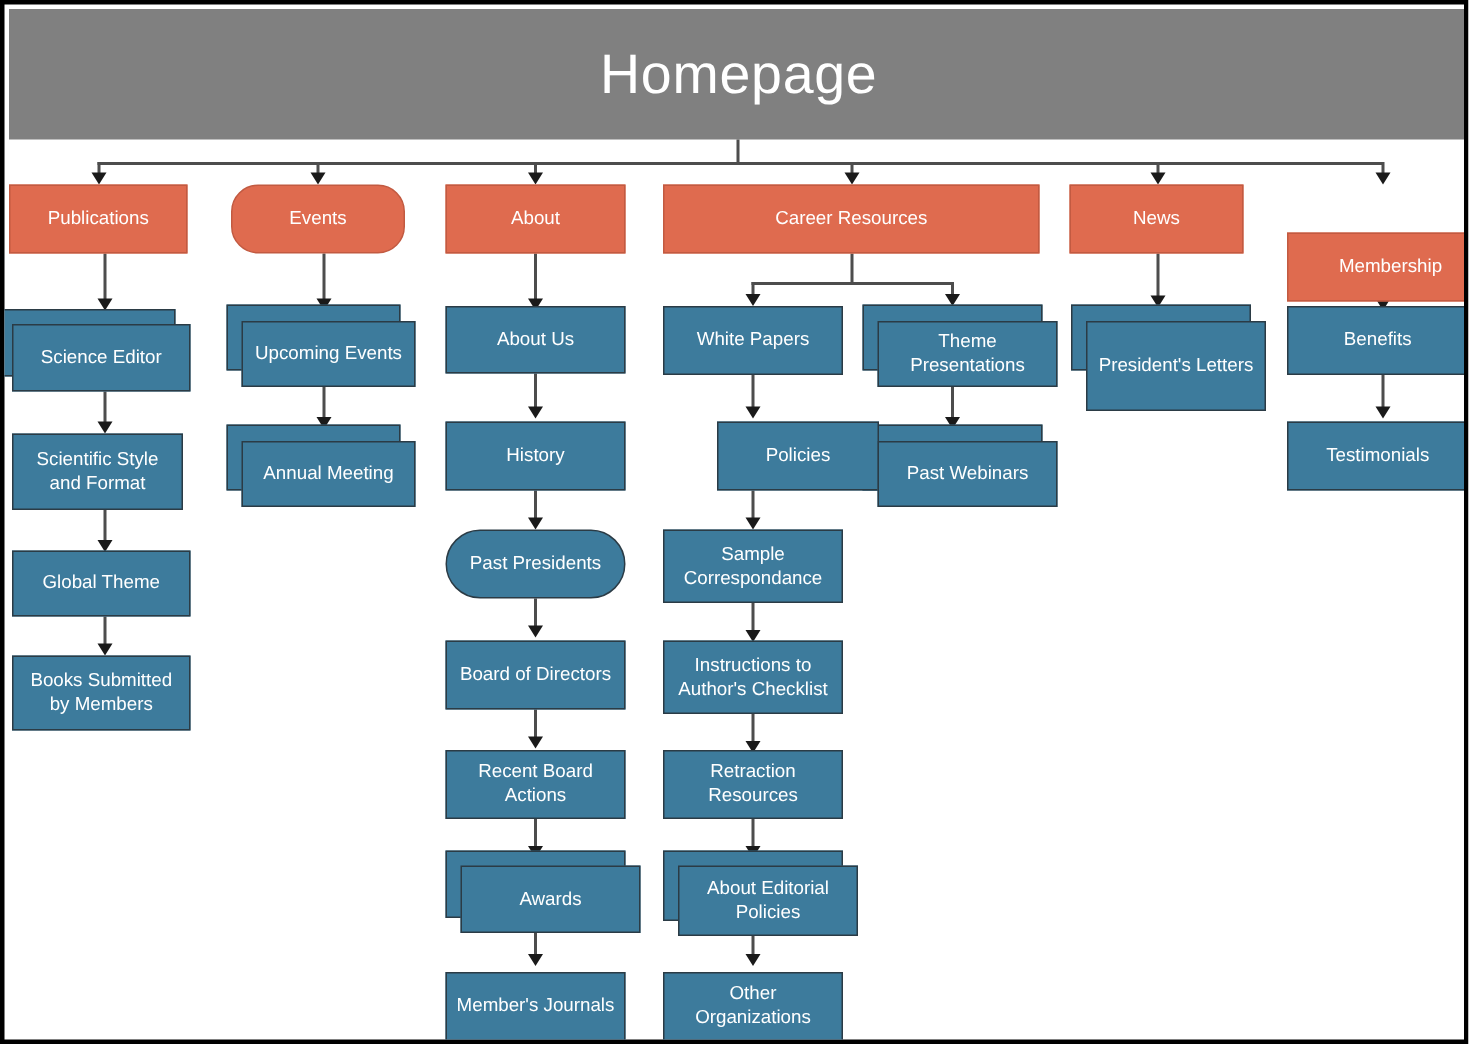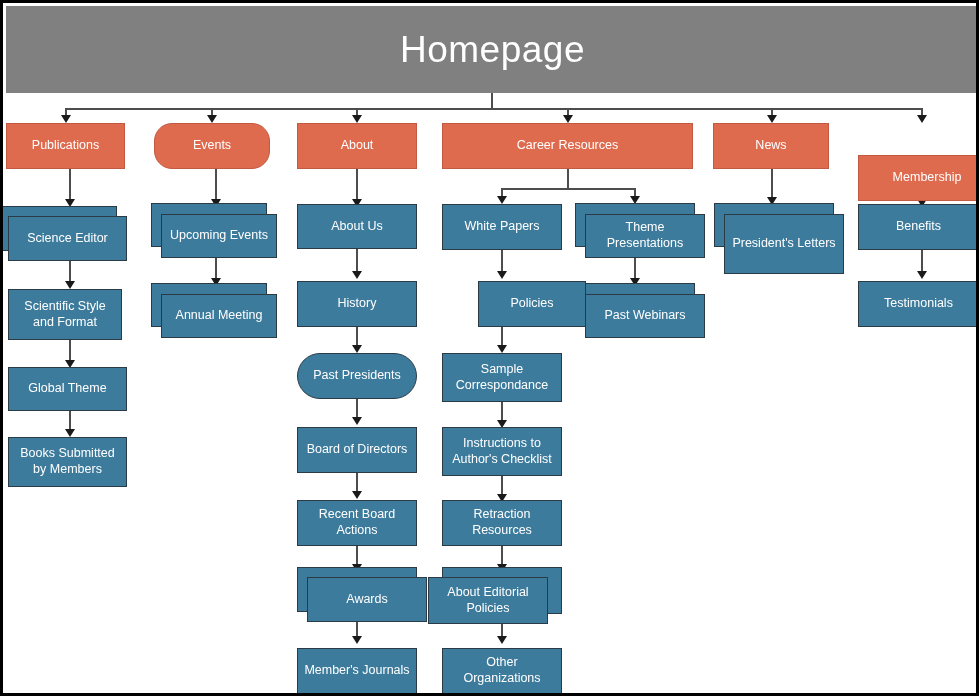--- a/index.html
+++ b/index.html
@@ -276,21 +276,21 @@
   <div class="arrow" style="left:494px; top:491px;"></div>
 
   <div class="node page" style="left:439px; top:497px; width:120px; height:46px;">
     <span>Retraction Resources</span>
   </div>
 
   <div class="vline" style="left:498px; top:543px; height:22px;"></div>
   <div class="arrow" style="left:494px; top:561px;"></div>
 
   <div class="stack-back" style="left:439px; top:564px; width:120px; height:47px;"></div>
-  <div class="node page" style="left:425px; top:574px; width:120px; height:47px;">
+  <div class="node page" style="left:449px; top:574px; width:120px; height:47px;">
     <span>About Editorial Policies</span>
   </div>
 
   <div class="vline" style="left:498px; top:621px; height:16px;"></div>
   <div class="arrow" style="left:494px; top:633px;"></div>
 
   <div class="node page" style="left:439px; top:645px; width:120px; height:46px;">
     <span>Other Organizations</span>
   </div>
 

